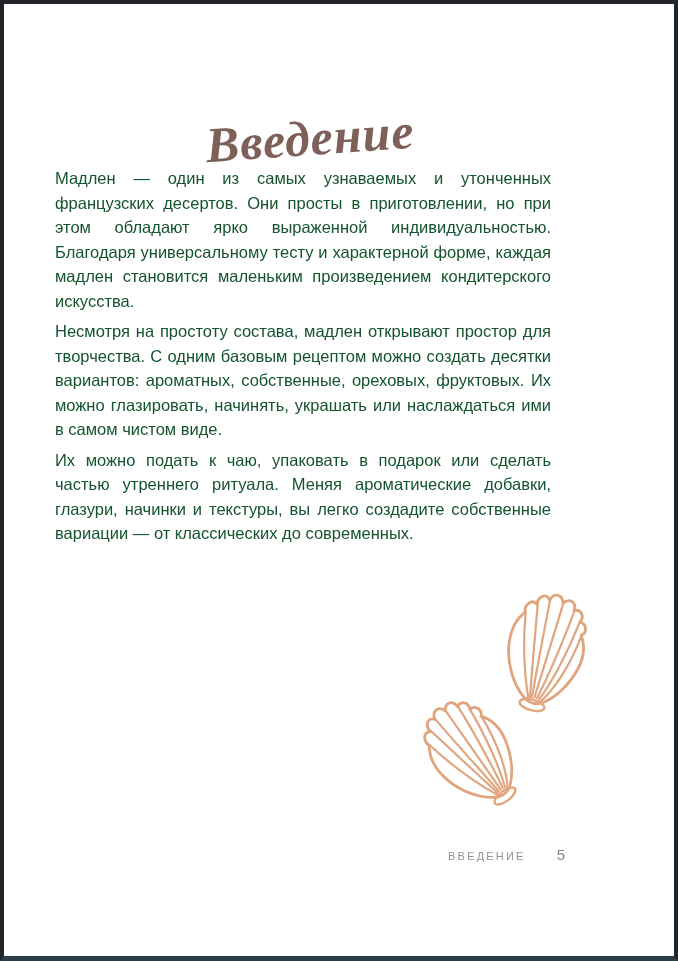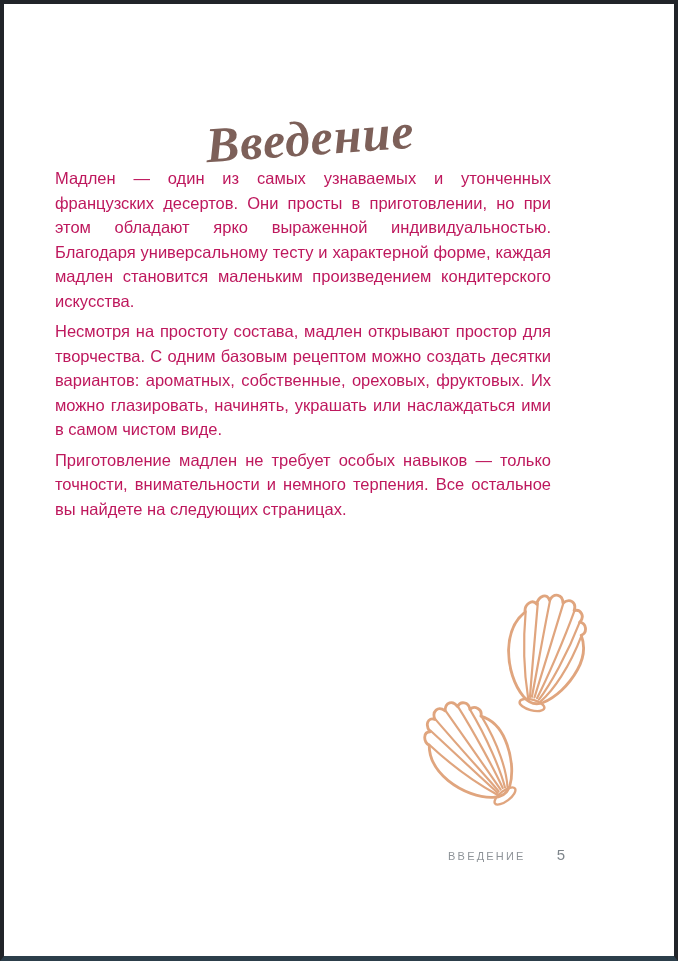--- a/index.html
+++ b/index.html
@@ -38,21 +38,21 @@
   .content {
     position: absolute;
     top: 166px;
     left: 55px;
     width: 510px;
   }
   .content p {
     margin: 0 14px 6px 0;
     font-size: 16.5px;
     line-height: 24.5px;
-    color: #be185d;
+    color: #14532d;
     text-align: justify;
     hyphens: auto;
     -webkit-hyphens: auto;
   }
   .shells-svg {
     position: absolute;
     inset: 0;
     width: 678px;
     height: 961px;
     pointer-events: none;
@@ -80,21 +80,21 @@
 </head>
 <body>
 
 <div class="frame"></div>
 
 <h1 class="page-title">Введение</h1>
 
 <div class="content">
   <p>Мадлен — один из самых узнаваемых и утонченных французских десертов. Они просты в приготовлении, но при этом обладают ярко выраженной индивидуальностью. Благодаря универсальному тесту и характерной форме, каждая мадлен становится маленьким произведением кондитерского искусства.</p>
   <p>Несмотря на простоту состава, мадлен открывают простор для творчества. С одним базовым рецептом можно создать десятки вариантов: ароматных, собственные, ореховых, фруктовых. Их можно глазировать, начинять, украшать или наслаждаться ими в самом чистом виде.</p>
-  <p>Приготовление мадлен не требует особых навыков — только точности, внимательности и немного терпения. Все остальное вы найдете на следующих страницах.</p>
+  <p>Их можно подать к чаю, упаковать в подарок или сделать частью утреннего ритуала. Меняя ароматические добавки, глазури, начинки и текстуры, вы легко создадите собственные вариации — от классических до современных.</p>
 </div>
 
 <svg class="shells-svg" viewBox="0 0 678 961" xmlns="http://www.w3.org/2000/svg" aria-hidden="true">
   <defs>
     <g id="shell" fill="none" stroke="#e0a57e" stroke-linecap="round" stroke-linejoin="round">
 
       <path stroke-width="6.5" d="M 86 252
         C 60 234, 36 198, 26 158
         C 18 124, 22 90, 40 66
         C 34 50, 48 32, 61 42

